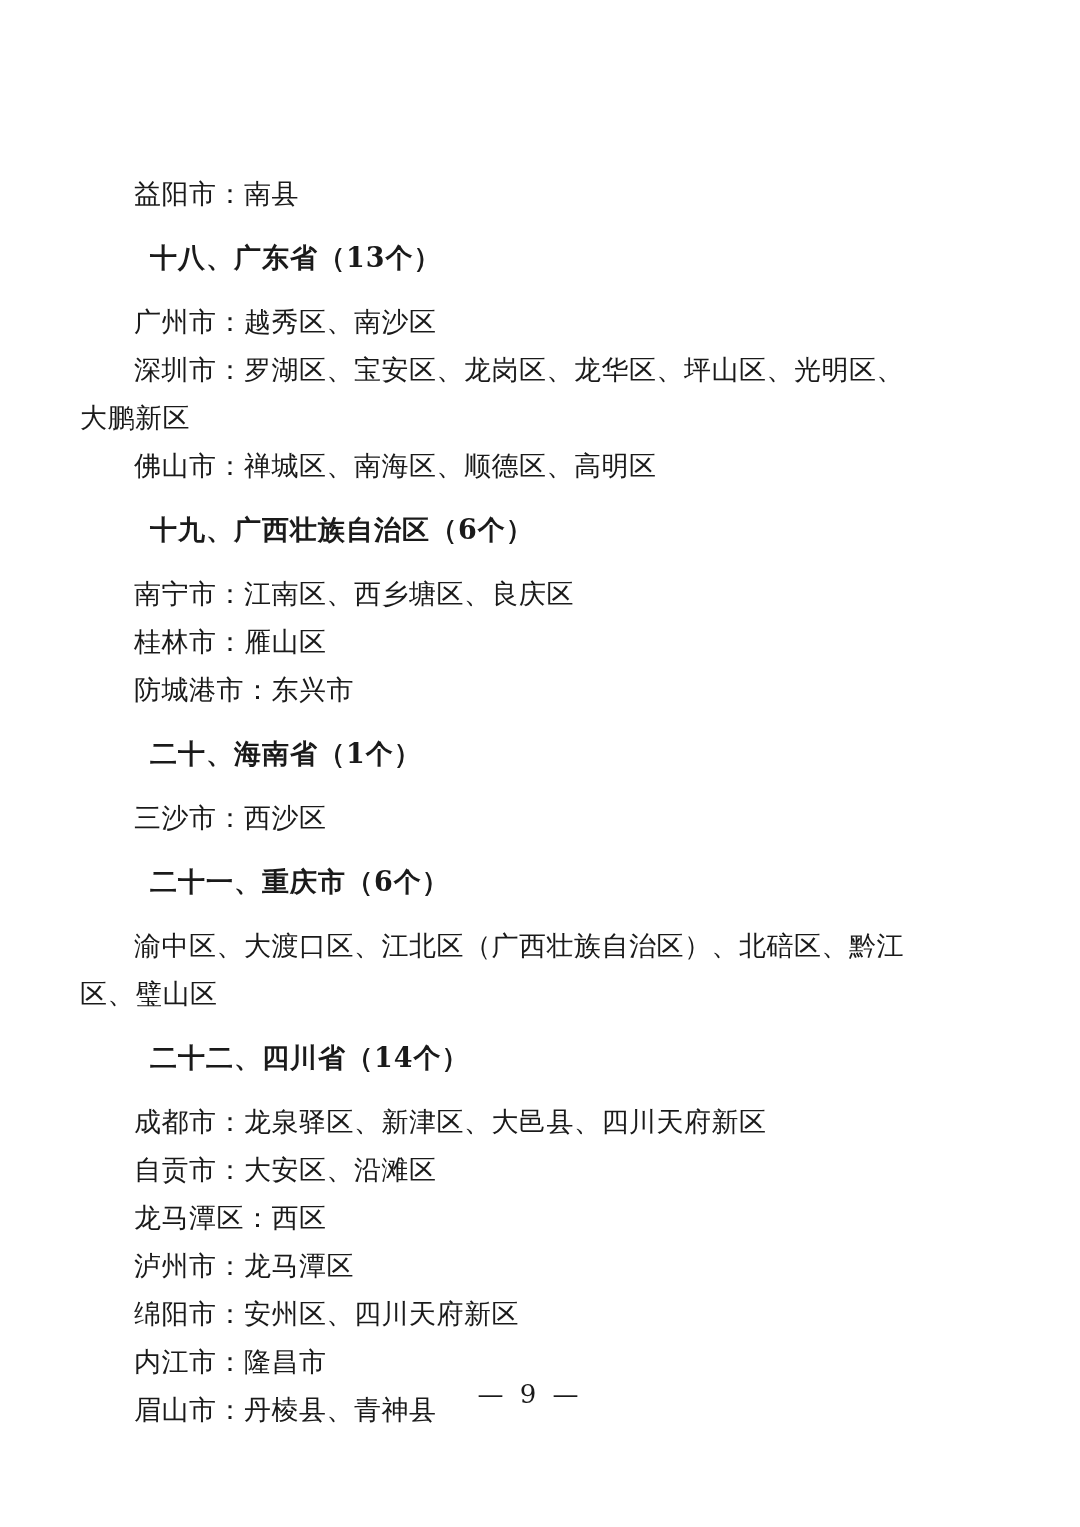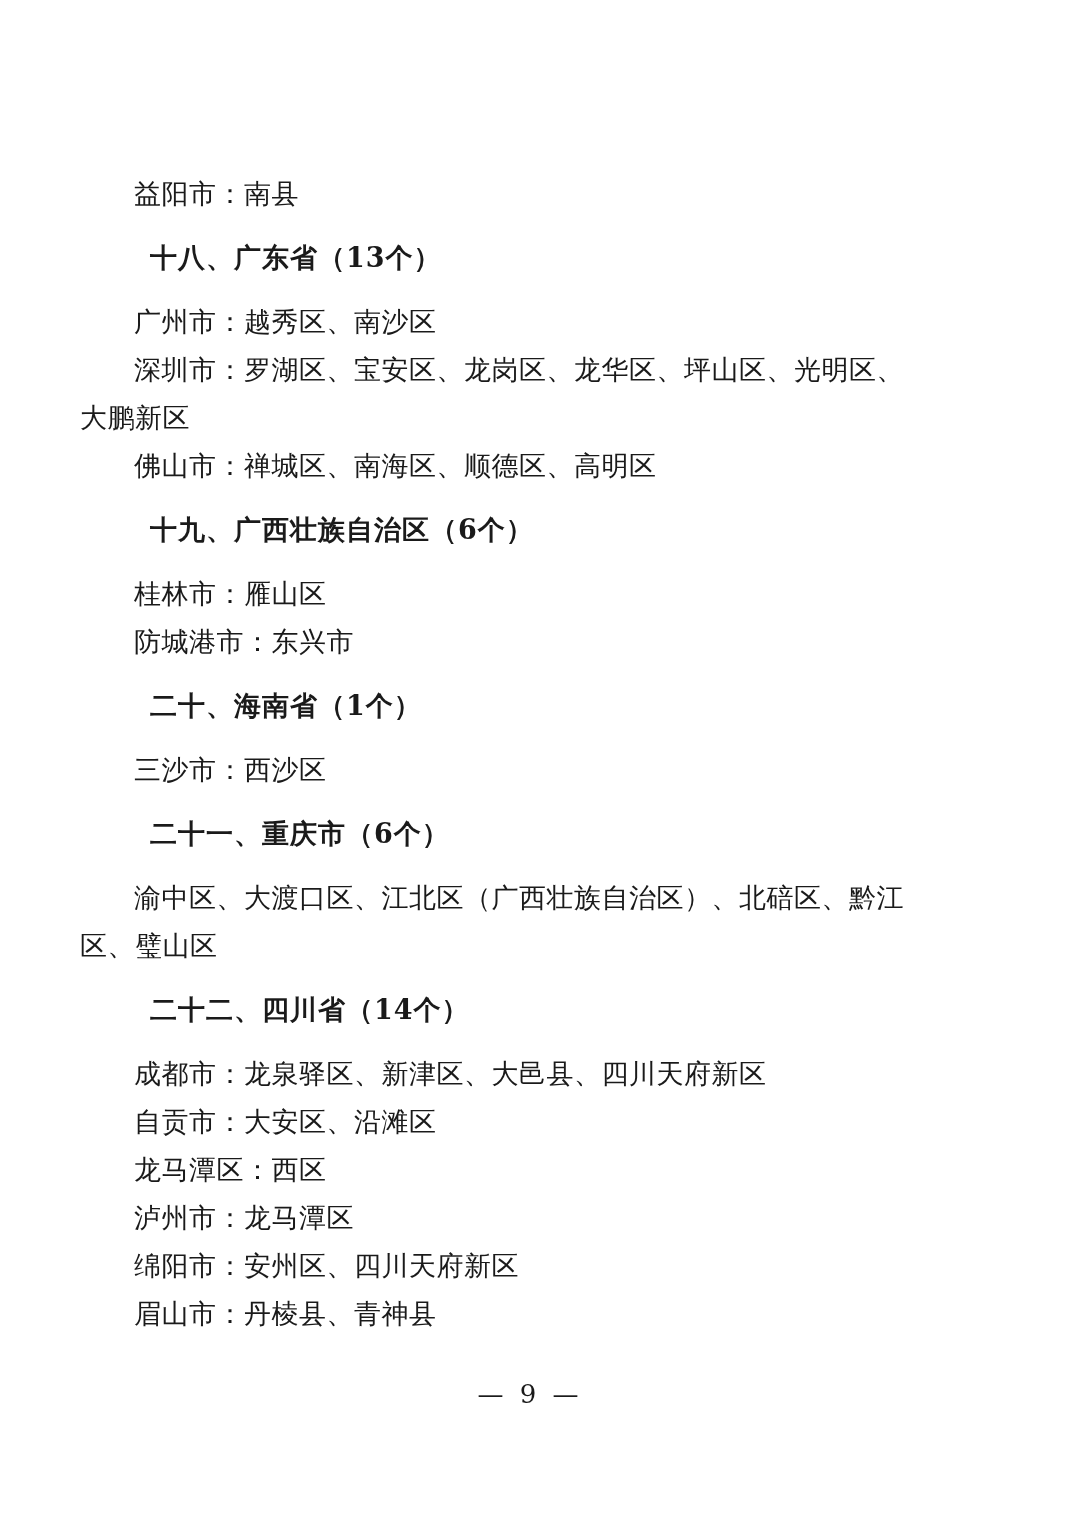--- a/index.html
+++ b/index.html
@@ -60,32 +60,34 @@
 
 <div class="page">
 
   <div class="doc-body">
     <p class="para">益阳市：南县</p>
     <p class="heading">十八、广东省（13个）</p>
     <p class="para">广州市：越秀区、南沙区</p>
     <p class="para">深圳市：罗湖区、宝安区、龙岗区、龙华区、坪山区、光明区、大鹏新区</p>
     <p class="para">佛山市：禅城区、南海区、顺德区、高明区</p>
     <p class="heading">十九、广西壮族自治区（6个）</p>
+    <p class="para">南宁市：江南区、西乡塘区、良庆区</p>
     <p class="para">桂林市：雁山区</p>
     <p class="para">防城港市：东兴市</p>
     <p class="heading">二十、海南省（1个）</p>
     <p class="para">三沙市：西沙区</p>
     <p class="heading">二十一、重庆市（6个）</p>
     <p class="para">渝中区、大渡口区、江北区（广西壮族自治区）、北碚区、黔江区、璧山区</p>
     <p class="heading">二十二、四川省（14个）</p>
     <p class="para">成都市：龙泉驿区、新津区、大邑县、四川天府新区</p>
     <p class="para">自贡市：大安区、沿滩区</p>
     <p class="para">龙马潭区：西区</p>
     <p class="para">泸州市：龙马潭区</p>
     <p class="para">绵阳市：安州区、四川天府新区</p>
+    <p class="para">内江市：隆昌市</p>
     <p class="para">眉山市：丹棱县、青神县</p>
   </div>
 
   <div class="footer">
     <span class="pagenum">— 9 —</span>
   </div>
 
 </div>
 
 </body></html>

